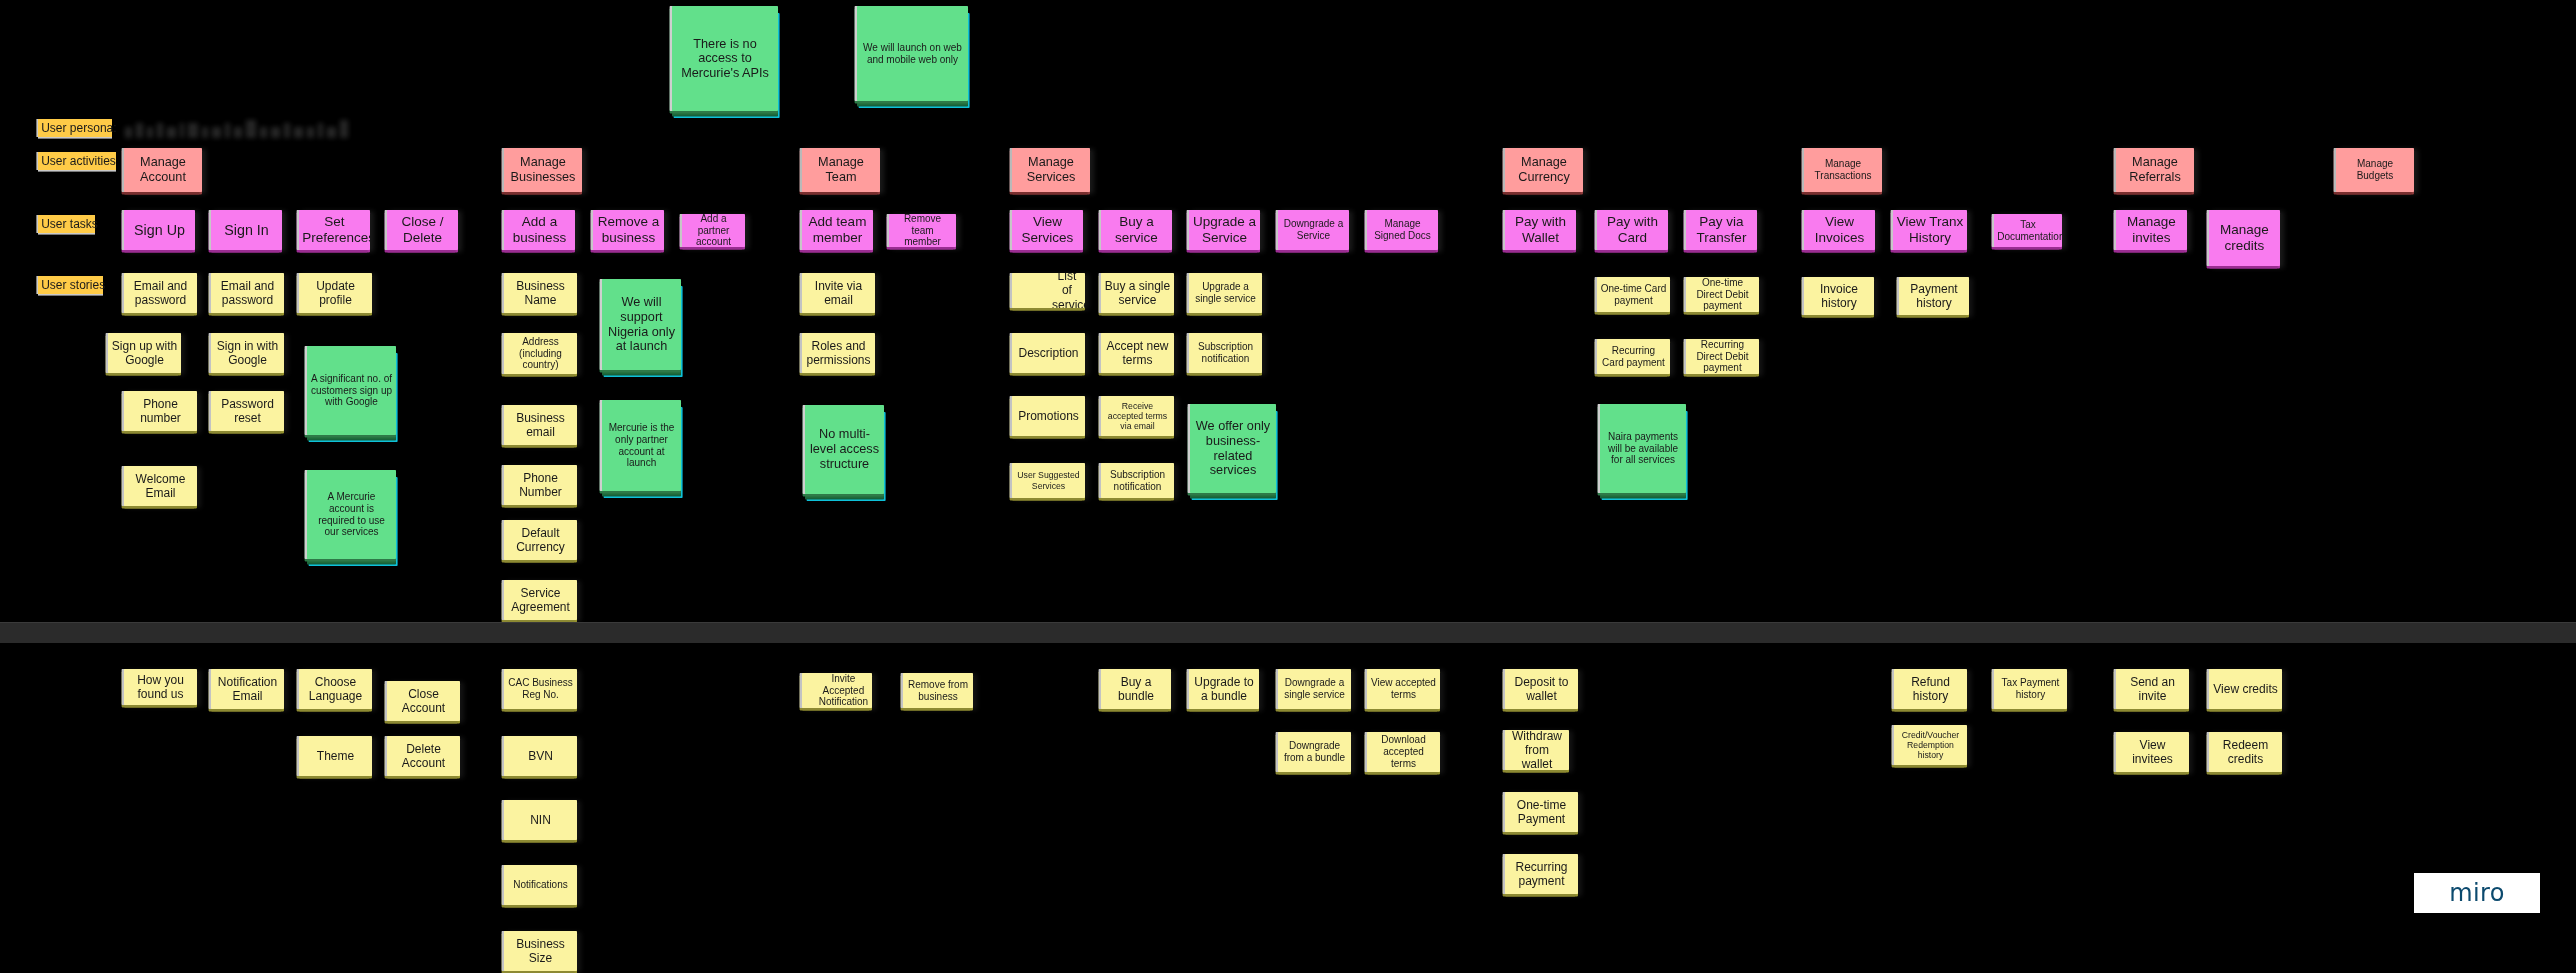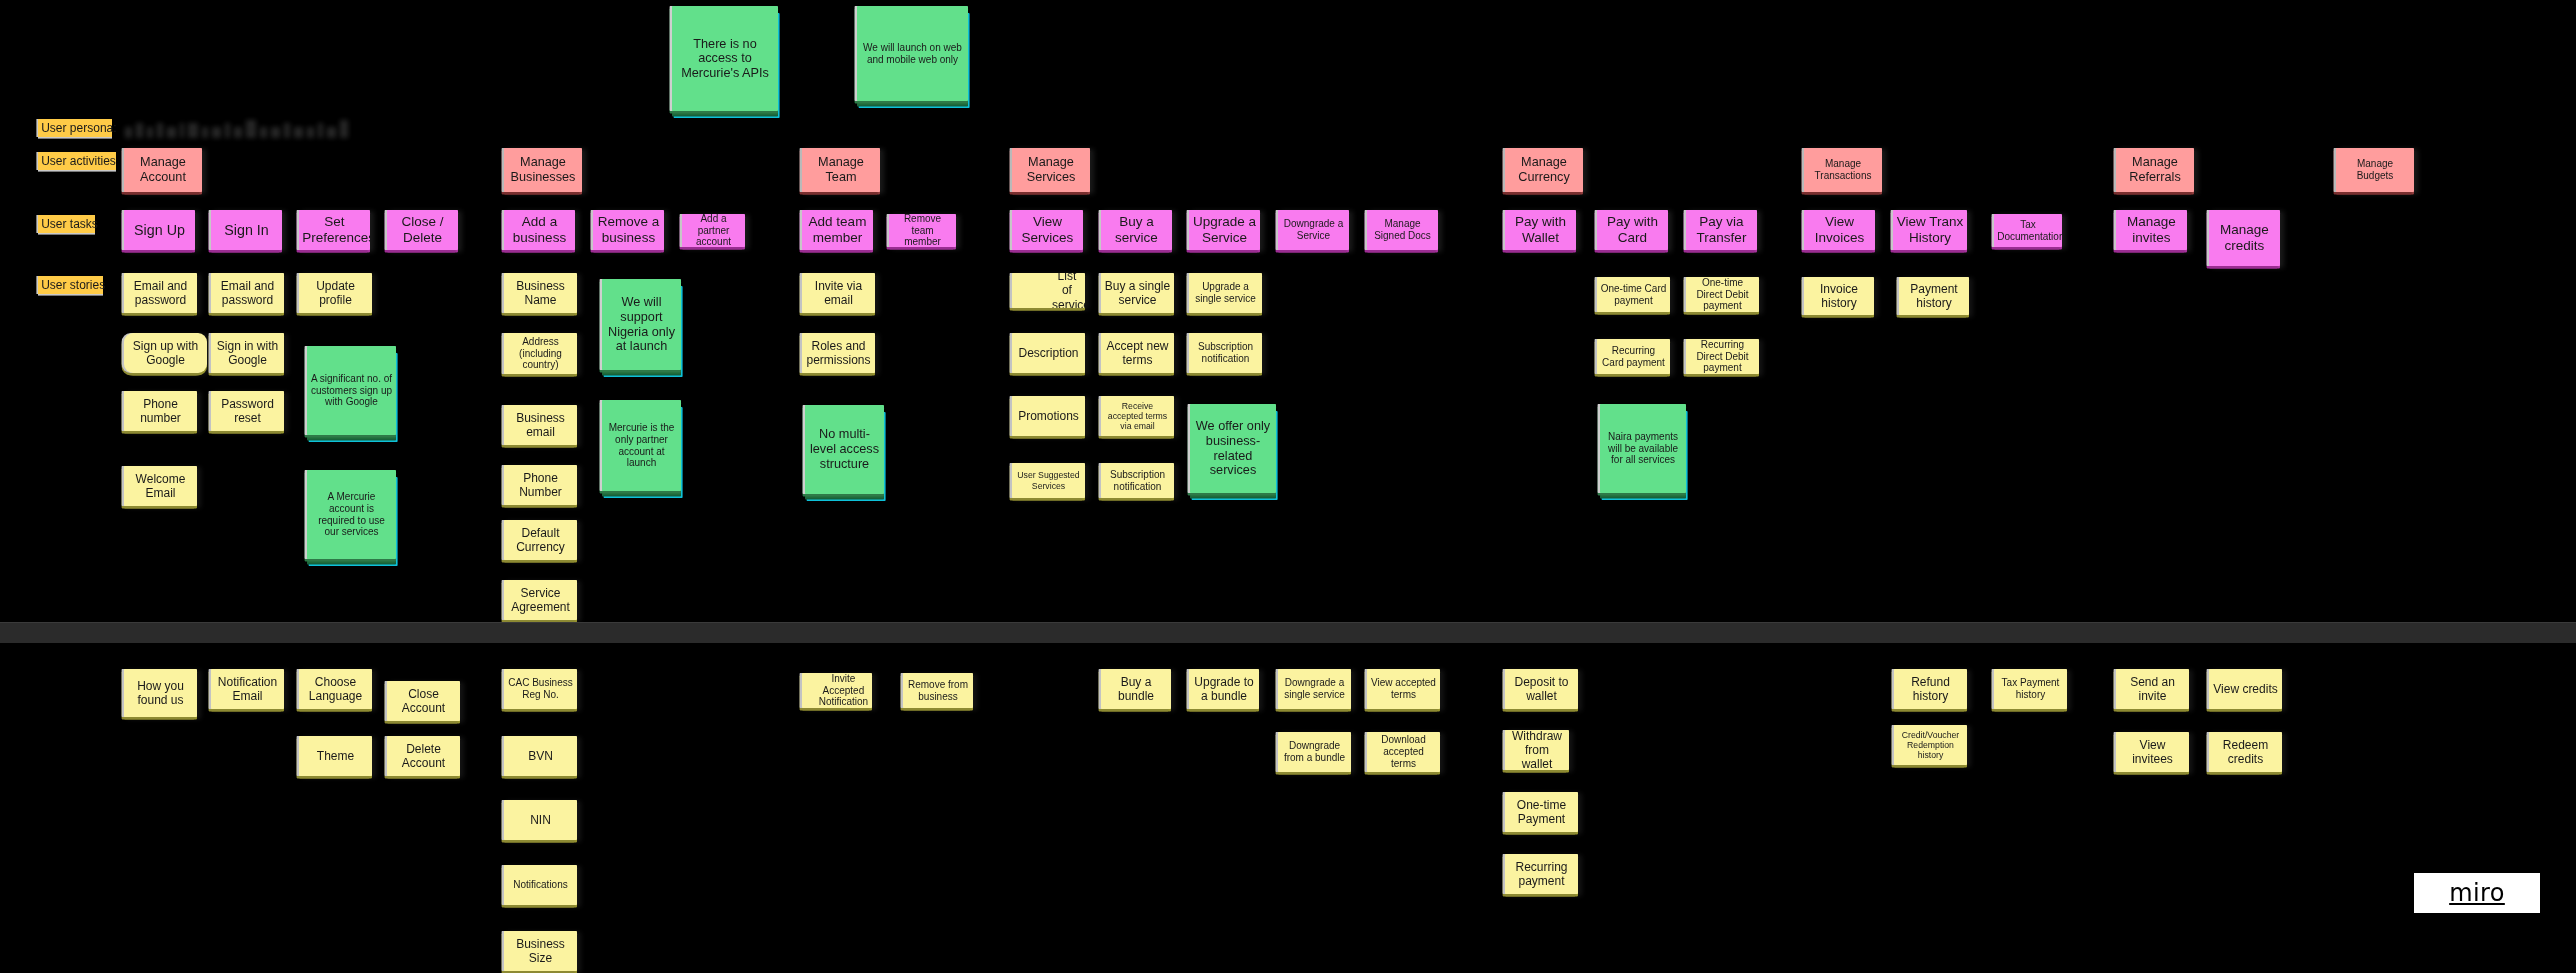--- a/index.html
+++ b/index.html
@@ -97,23 +97,22 @@
     position: absolute;
     left: 2414px; top: 873px;
     width: 126px; height: 40px;
     background: #ffffff;
     display: flex; align-items: center; justify-content: center;
   }
   #miro-logo .wm {
     font-family: "DejaVu Sans", sans-serif;
     font-size: 24px;
     letter-spacing: 0.4px;
-    color: #000000;
+    color: #0c4a6e;
     font-weight: 400;
-    text-decoration: underline;
   }
 </style>
 </head>
 <body>
 
 <div id="board">
 
   <div class="rowlabel" style="left:38px;top:119px;width:74px;">User persona:</div>
   <div class="rowlabel" style="left:38px;top:152px;width:78px;">User activities</div>
   <div class="rowlabel" style="left:38px;top:215px;width:57px;">User tasks</div>
@@ -250,21 +249,21 @@
   <div class="note n-story" style="left:124px;top:273px;width:73px;height:40px;">
     <span>Email and password</span>
     </div>
   <div class="note n-story" style="left:211px;top:273px;width:73px;height:40px;">
     <span>Email and password</span>
     </div>
   <div class="note n-story" style="left:299px;top:273px;width:73px;height:40px;">
     <span>Update profile</span>
     </div>
 
-  <div class="note n-story" style="left:124px;top:333px;width:83px;height:40px;border-radius:9px;">
+  <div class="note n-story" style="left:108px;top:333px;width:73px;height:40px;">
     <span>Sign up with Google</span>
     </div>
   <div class="note n-story" style="left:211px;top:333px;width:73px;height:40px;">
     <span>Sign in with Google</span>
     </div>
 
   <div class="note n-story" style="left:124px;top:391px;width:73px;height:40px;">
     <span>Phone number</span>
     </div>
   <div class="note n-story" style="left:211px;top:391px;width:73px;height:40px;">
@@ -376,21 +375,21 @@
   <div class="note n-green" style="left:1190px;top:404px;width:86px;height:89px;">
     <span>We offer only business-related services</span>
     </div>
 
   <div class="note n-green small" style="left:1600px;top:404px;width:86px;height:89px;">
     <span>Naira payments will be available for all services</span>
     </div>
 
   <div id="divider"></div>
 
-  <div class="note n-story" style="left:124px;top:669px;width:73px;height:48px;">
+  <div class="note n-story" style="left:124px;top:669px;width:73px;height:36px;">
     <span>How you found us</span>
     </div>
   <div class="note n-story" style="left:211px;top:669px;width:73px;height:40px;">
     <span>Notification Email</span>
     </div>
   <div class="note n-story" style="left:299px;top:669px;width:73px;height:40px;">
     <span>Choose Language</span>
     </div>
   <div class="note n-story" style="left:387px;top:669px;width:73px;height:40px;margin-top:12px;">
     <span>Close Account</span>

